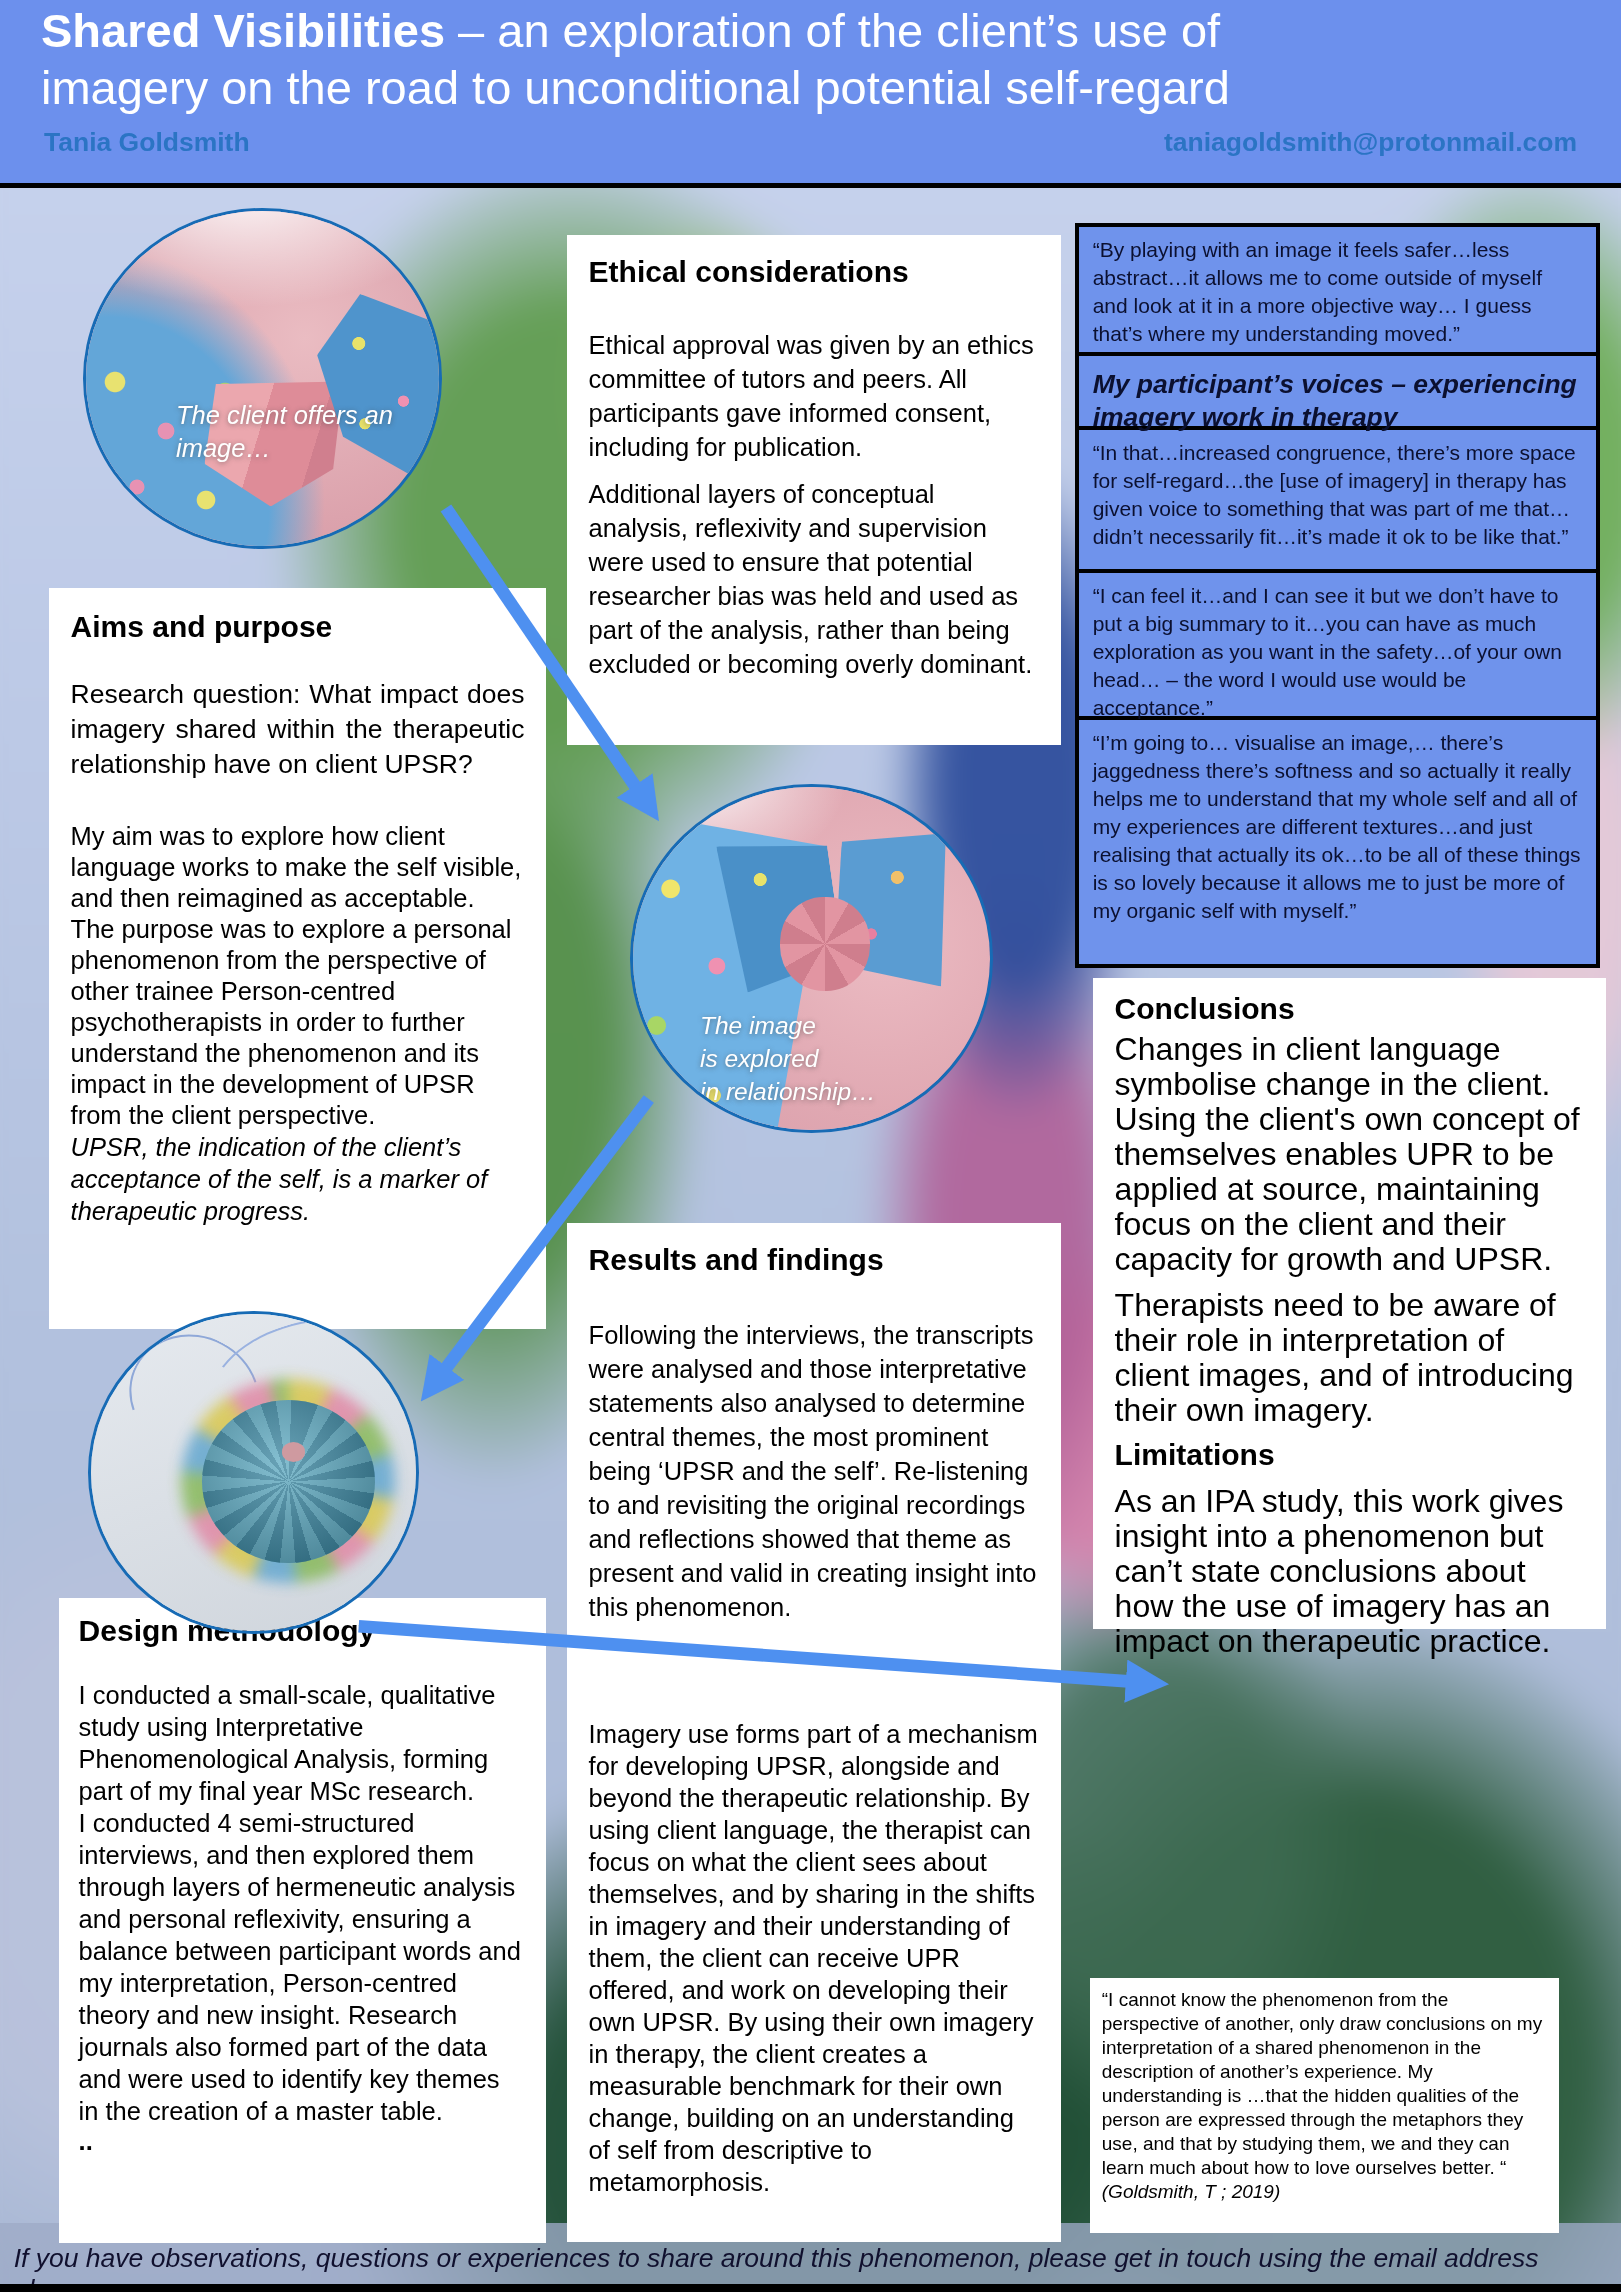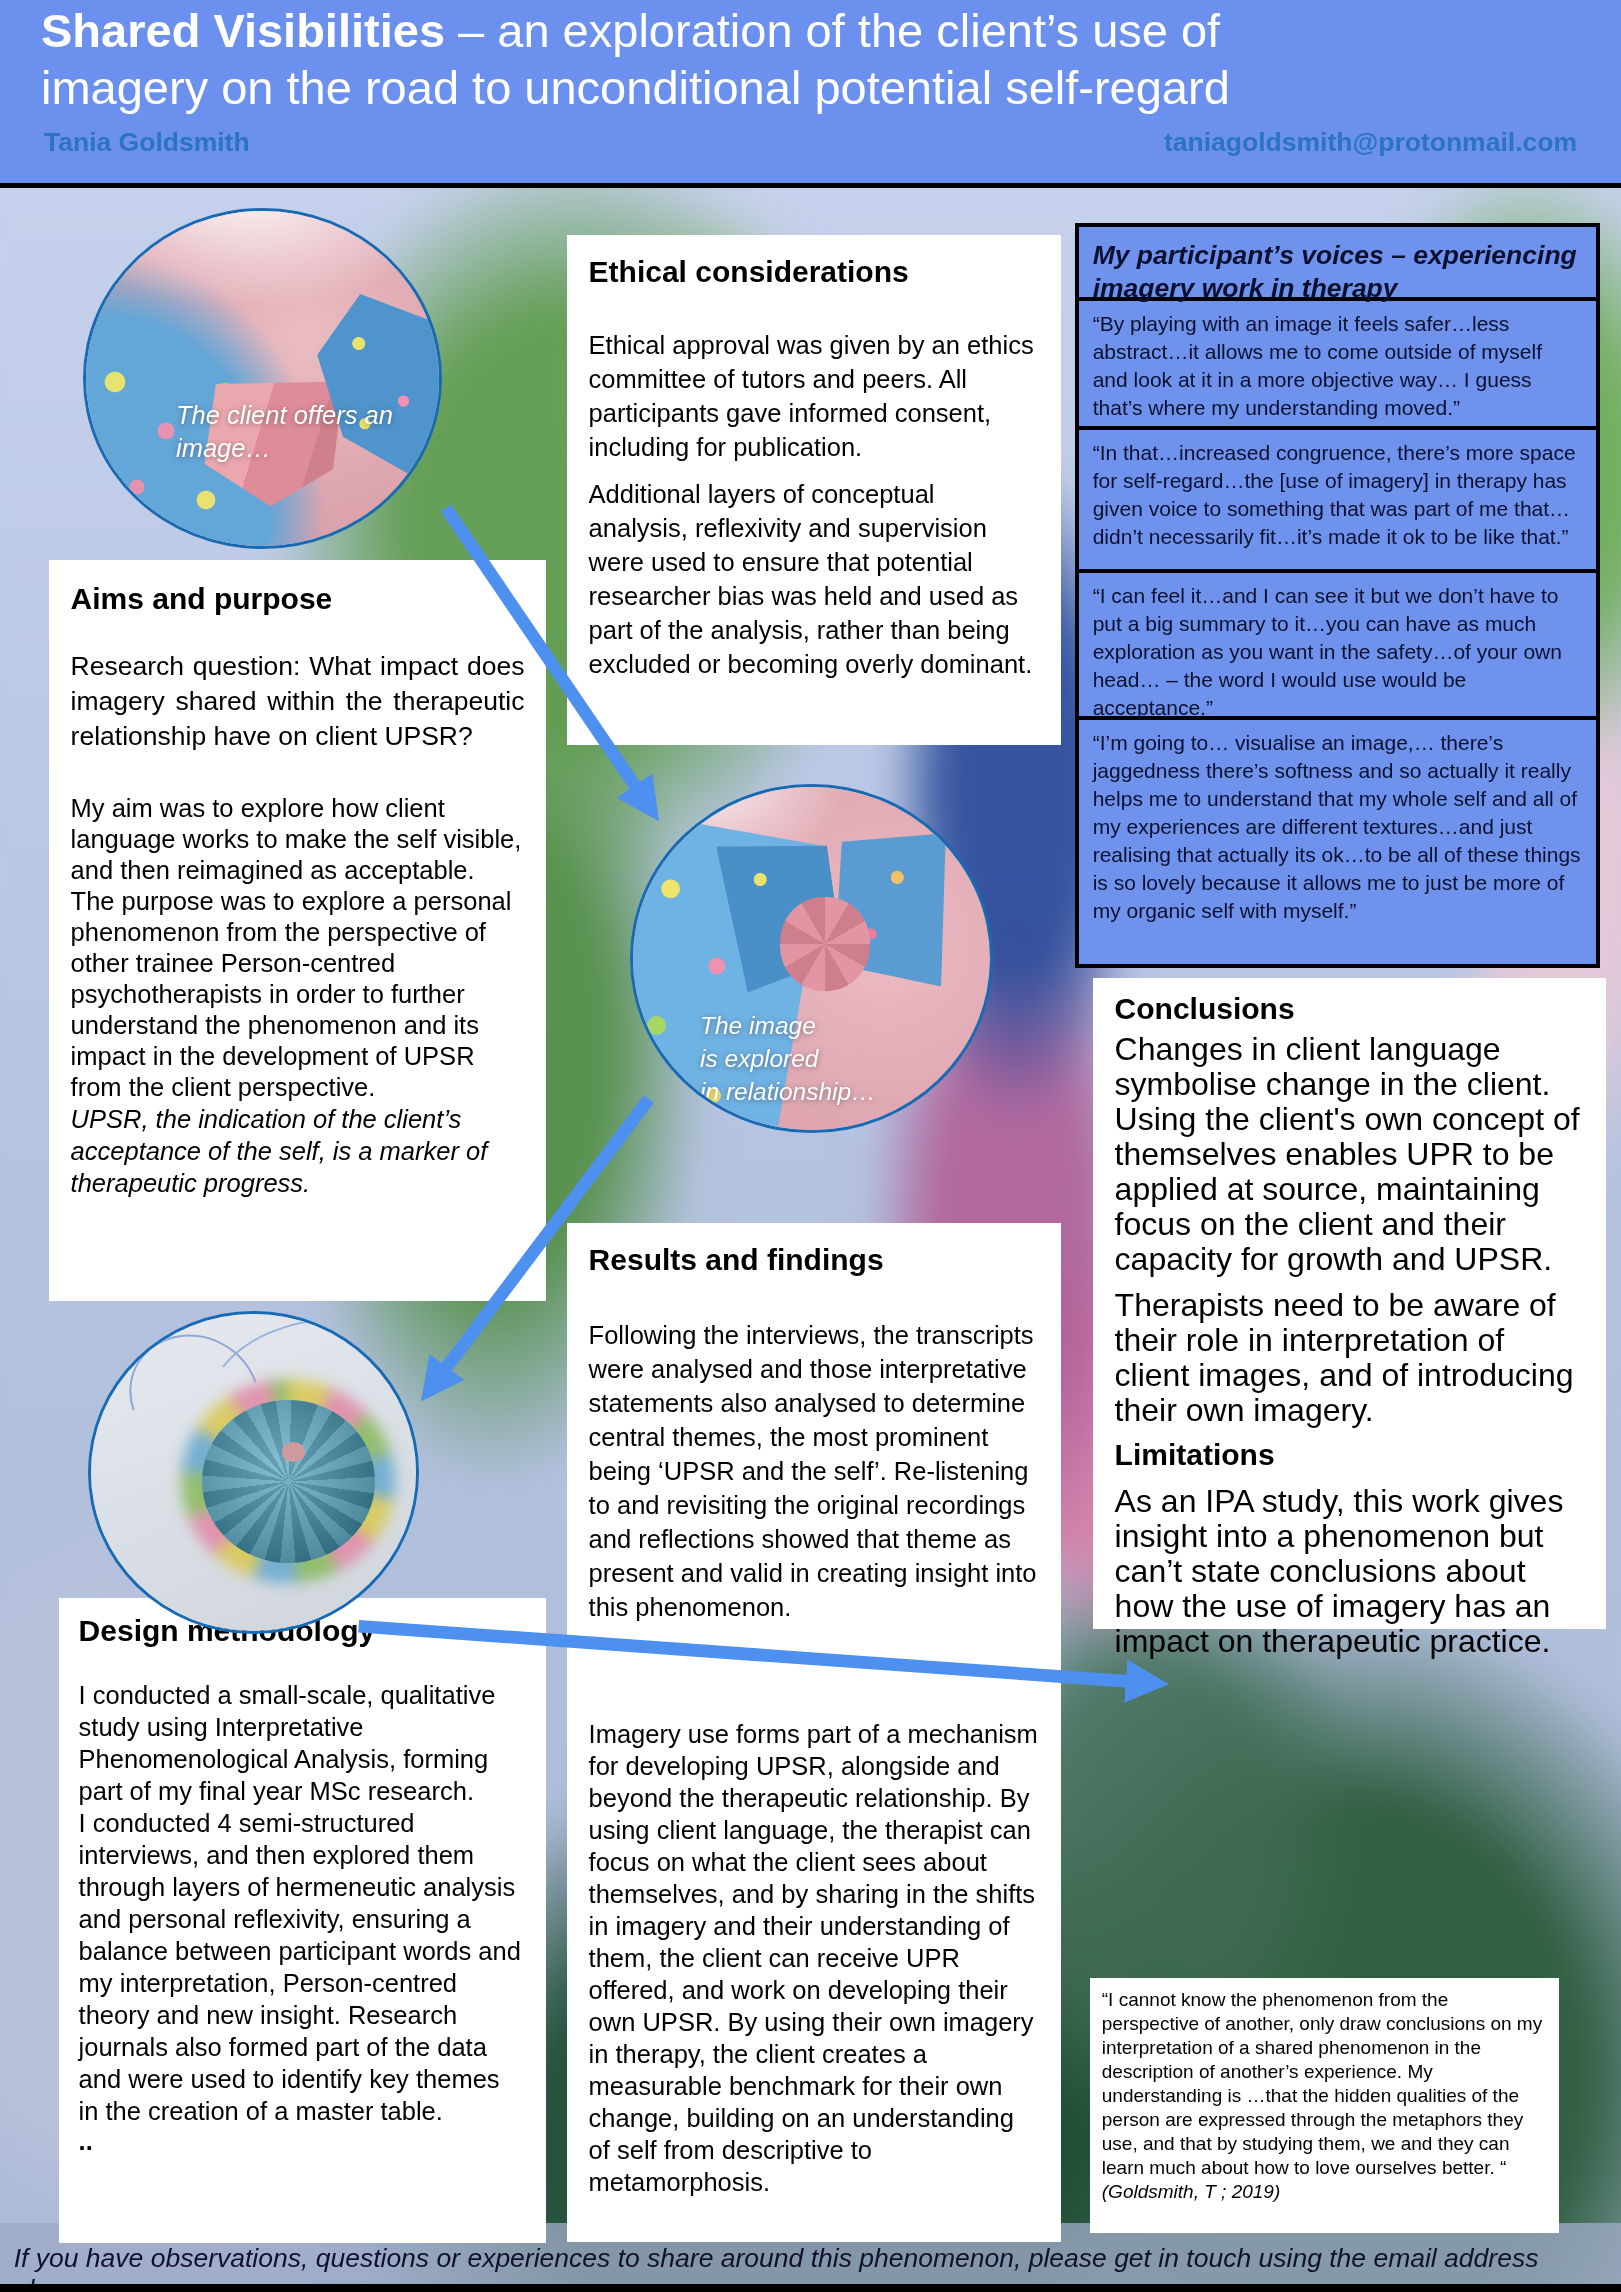--- a/index.html
+++ b/index.html
@@ -39,21 +39,21 @@
   .footer-strip{position:absolute;left:0;top:2223px;width:1621px;height:61px;
     background:rgba(157,170,199,.78);z-index:7;}
   .footer-text{position:absolute;left:13.7px;top:2243px;width:1588px;z-index:12;
     font-size:26.5px;font-style:italic;color:#10102e;}
   .bottom-bar{position:absolute;left:0;top:2284px;width:1621px;height:8.8px;background:#000;z-index:12;}
 
   
   .box{position:absolute;background:#fff;z-index:10;box-sizing:border-box;}
   .box h2{margin:0;font-size:30px;font-weight:bold;}
   .box p{margin:0;font-size:25.5px;line-height:33px;}
-  #aims-box{left:49px;top:560px;width:497px;height:741px;padding:21.6px;}
+  #aims-box{left:49px;top:588px;width:497px;height:741px;padding:21.6px;}
   #aims-box .rq{margin-top:33px;text-align:justify;font-size:26.5px;line-height:35px;}
   #aims-box .body{margin-top:39px;line-height:31px;}
   #aims-box .note{font-style:italic;line-height:32px;}
   #ethical-box{left:567px;top:235px;width:494px;height:510px;padding:19.6px 21.6px;}
   #ethical-box .p1{margin-top:39px;line-height:34px;}
   #ethical-box .p2{margin-top:13.7px;line-height:34px;}
   #results-box{left:567px;top:1223px;width:494px;height:1019px;padding:19.6px 21.6px;}
   #results-box .p1{margin-top:41px;line-height:34px;}
   #results-box .p2{margin-top:94px;line-height:32px;}
   #design-box{left:59px;top:1598px;width:487px;height:645px;padding:15.7px 19.6px;}
@@ -198,22 +198,22 @@
     <p class="p2">Additional layers of conceptual analysis, reflexivity and supervision were used to ensure that potential researcher bias was held and used as part of the analysis, rather than being excluded or becoming overly dominant.</p>
   </div>
 
   <div class="box" id="results-box">
     <h2>Results and findings</h2>
     <p class="p1">Following the interviews, the transcripts were analysed and those interpretative statements also analysed to determine central themes, the most prominent being ‘UPSR and the self’. Re-listening to and revisiting the original recordings and reflections showed that theme as present and valid in creating insight into this phenomenon.</p>
     <p class="p2">Imagery use forms part of a mechanism for developing UPSR, alongside and beyond the therapeutic relationship. By using client language, the therapist can focus on what the client sees about themselves, and by sharing in the shifts in imagery and their understanding of them, the client can receive UPR offered, and work on developing their own UPSR. By using their own imagery in therapy, the client creates a measurable benchmark for their own change, building on an understanding of self from descriptive to metamorphosis.</p>
   </div>
 
   <div id="voices-box">
+    <div class="vcell vq1">“By playing with an image it feels safer…less abstract…it allows me to come outside of myself and look at it in a more objective way… I guess that’s where my understanding moved.”</div>
     <div class="vcell vtitle">My participant’s voices – experiencing imagery work in therapy</div>
-    <div class="vcell vq1">“By playing with an image it feels safer…less abstract…it allows me to come outside of myself and look at it in a more objective way… I guess that’s where my understanding moved.”</div>
     <div class="vcell vq2">“In that…increased congruence, there’s more space for self-regard…the [use of imagery] in therapy has given voice to something that was part of me that…didn’t necessarily fit…it’s made it ok to be like that.”</div>
     <div class="vcell vq3">“I can feel it…and I can see it but we don’t have to put a big summary to it…you can have as much exploration as you want in the safety…of your own head… – the word I would use would be acceptance.”</div>
     <div class="vcell">“I’m going to… visualise an image,… there’s jaggedness there’s softness and so actually it really helps me to understand that my whole self and all of my experiences are different textures…and just realising that actually its ok…to be all of these things is so lovely because it allows me to just be more of my organic self with myself.”</div>
   </div>
 
   <div class="box" id="conclusions-box">
     <h2>Conclusions</h2>
     <p class="p1">Changes in client language symbolise change in the client. Using the client's own concept of themselves enables UPR to be applied at source, maintaining focus on the client and their capacity for growth and UPSR.</p>
     <p class="p2">Therapists need to be aware of their role in interpretation of client images, and of introducing their own imagery.</p>
     <h2 class="lim">Limitations</h2>

